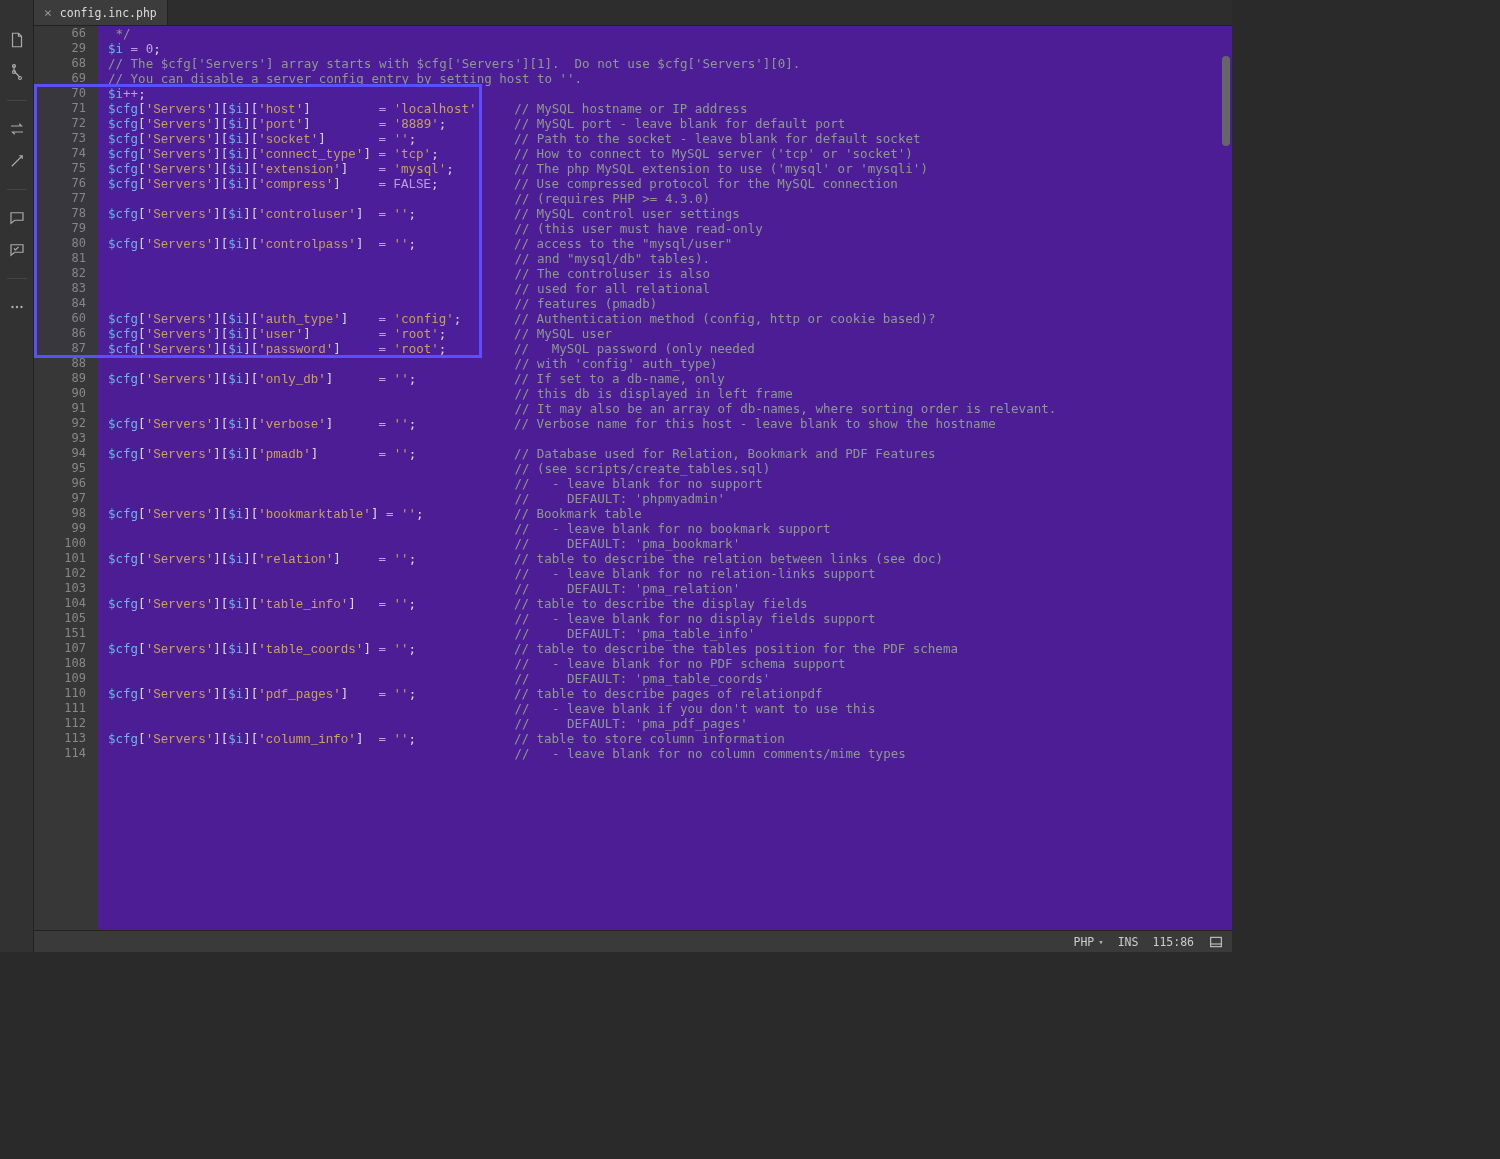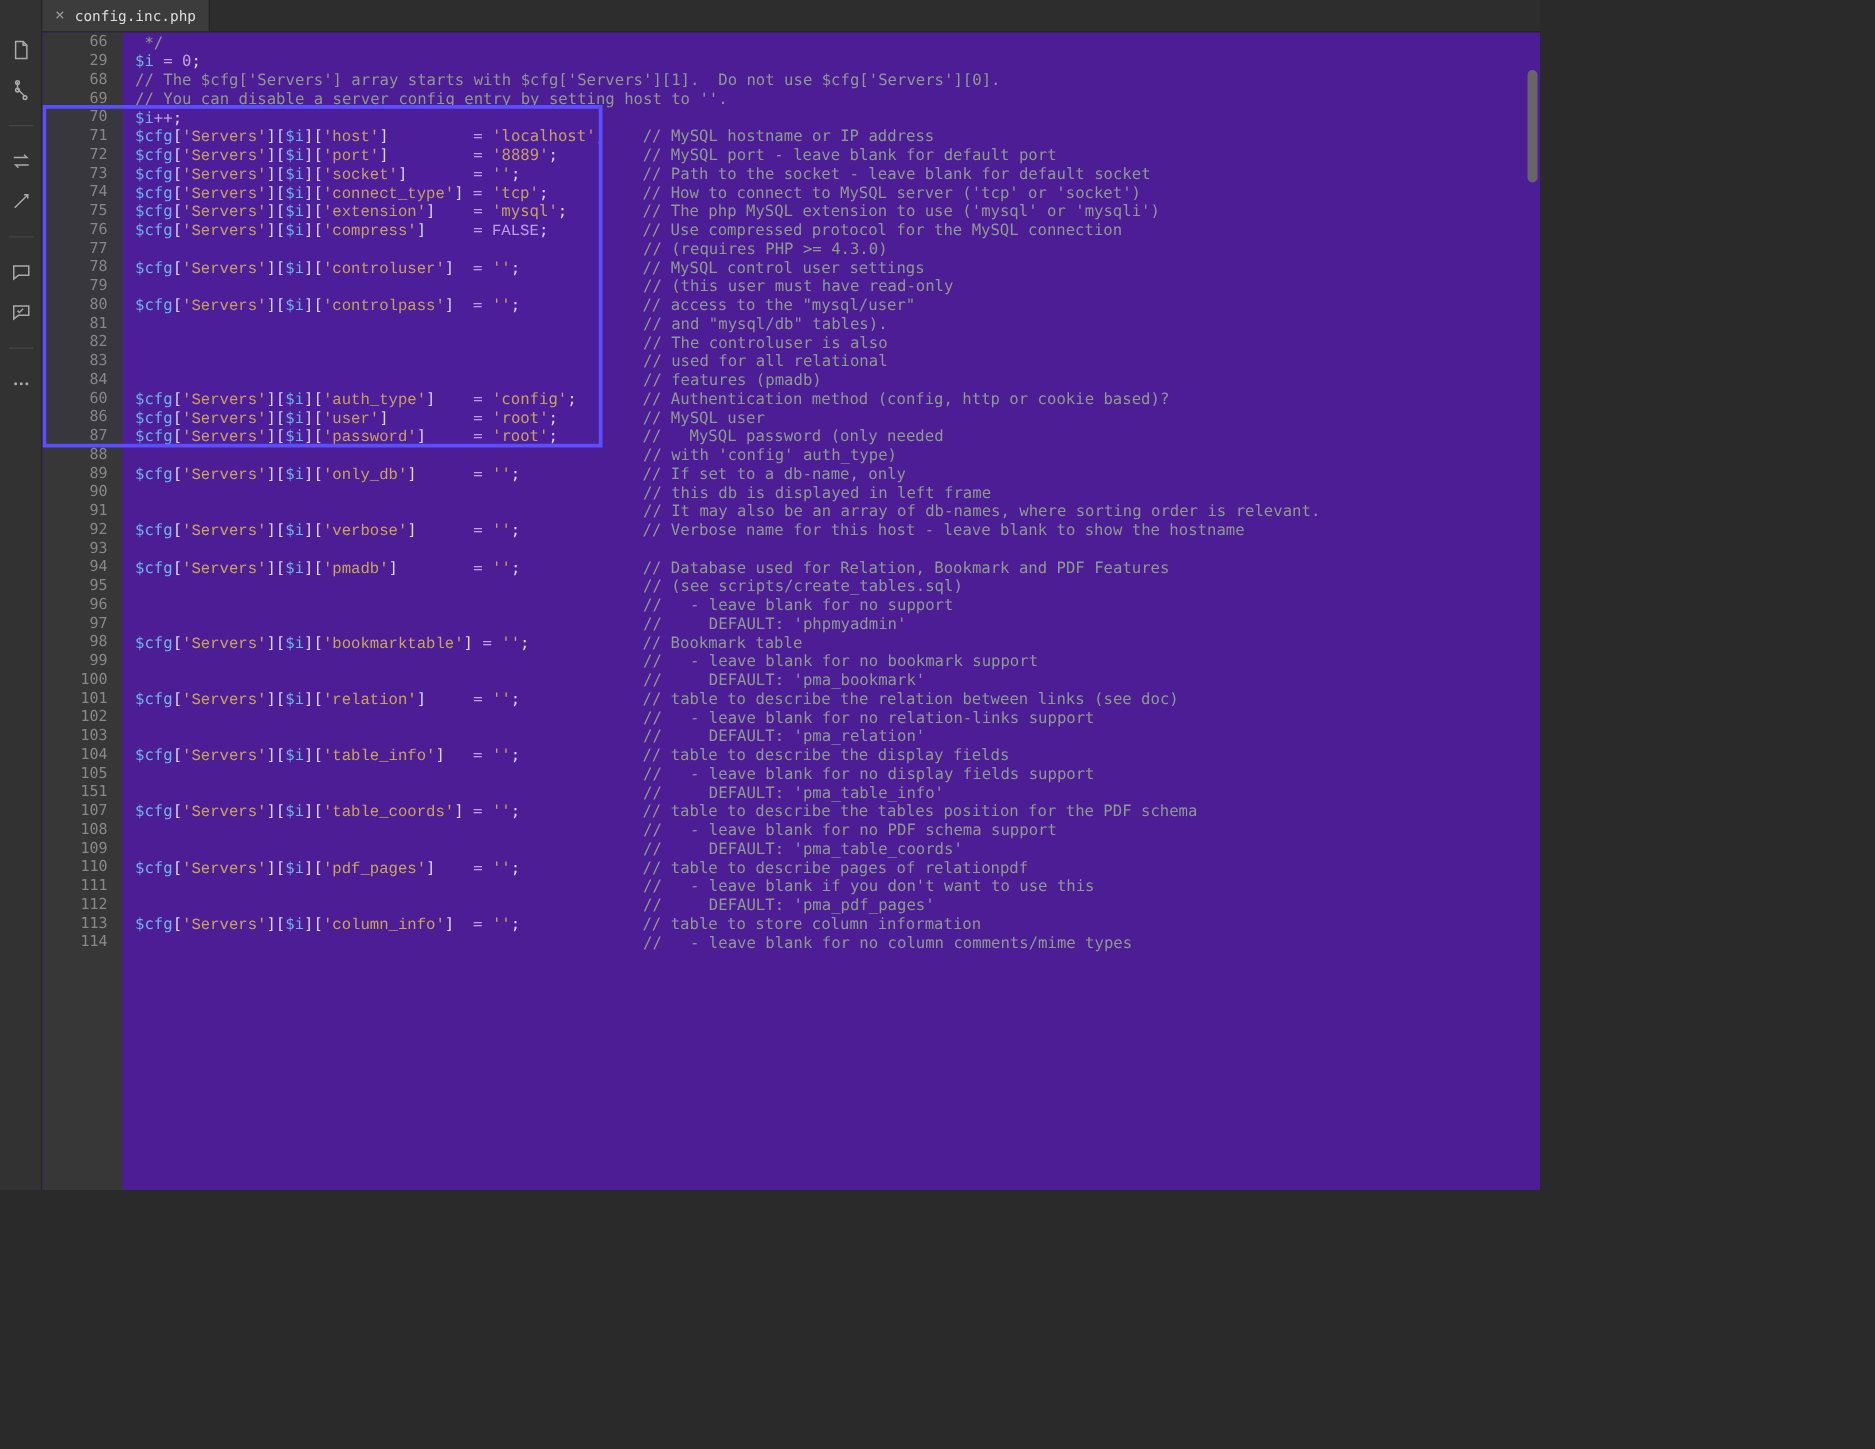--- a/index.html
+++ b/index.html
@@ -256,15 +256,29 @@
           <div class="line">111</div>
           <div class="line">112</div>
           <div class="line">113</div>
           <div class="line">114</div>
         </div>
       <div class="code" id="code"><div class="line"><span class="c-cmt"> */</span></div><div class="line"><span class="c-var">$i</span> <span class="c-op">=</span> <span class="c-num">0</span><span class="c-punct">;</span></div><div class="line"><span class="c-cmt">// The $cfg['Servers'] array starts with $cfg['Servers'][1].  Do not use $cfg['Servers'][0].</span></div><div class="line"><span class="c-cmt">// You can disable a server config entry by setting host to ''.</span></div><div class="line"><span class="c-var">$i</span><span class="c-op">++</span><span class="c-punct">;</span></div><div class="line"><span class="c-var">$cfg</span><span class="c-punct">[</span><span class="c-key">'Servers'</span><span class="c-punct">][</span><span class="c-var">$i</span><span class="c-punct">][</span><span class="c-key">'host'</span><span class="c-punct">]</span><span>         </span><span class="c-op">=</span> <span class="c-str">'localhost'</span><span class="c-punct">;</span><span>    </span><span class="c-cmt">// MySQL hostname or IP address</span></div><div class="line"><span class="c-var">$cfg</span><span class="c-punct">[</span><span class="c-key">'Servers'</span><span class="c-punct">][</span><span class="c-var">$i</span><span class="c-punct">][</span><span class="c-key">'port'</span><span class="c-punct">]</span><span>         </span><span class="c-op">=</span> <span class="c-str">'8889'</span><span class="c-punct">;</span><span>         </span><span class="c-cmt">// MySQL port - leave blank for default port</span></div><div class="line"><span class="c-var">$cfg</span><span class="c-punct">[</span><span class="c-key">'Servers'</span><span class="c-punct">][</span><span class="c-var">$i</span><span class="c-punct">][</span><span class="c-key">'socket'</span><span class="c-punct">]</span><span>       </span><span class="c-op">=</span> <span class="c-str">''</span><span class="c-punct">;</span><span>             </span><span class="c-cmt">// Path to the socket - leave blank for default socket</span></div><div class="line"><span class="c-var">$cfg</span><span class="c-punct">[</span><span class="c-key">'Servers'</span><span class="c-punct">][</span><span class="c-var">$i</span><span class="c-punct">][</span><span class="c-key">'connect_type'</span><span class="c-punct">]</span><span> </span><span class="c-op">=</span> <span class="c-str">'tcp'</span><span class="c-punct">;</span><span>          </span><span class="c-cmt">// How to connect to MySQL server ('tcp' or 'socket')</span></div><div class="line"><span class="c-var">$cfg</span><span class="c-punct">[</span><span class="c-key">'Servers'</span><span class="c-punct">][</span><span class="c-var">$i</span><span class="c-punct">][</span><span class="c-key">'extension'</span><span class="c-punct">]</span><span>    </span><span class="c-op">=</span> <span class="c-str">'mysql'</span><span class="c-punct">;</span><span>        </span><span class="c-cmt">// The php MySQL extension to use ('mysql' or 'mysqli')</span></div><div class="line"><span class="c-var">$cfg</span><span class="c-punct">[</span><span class="c-key">'Servers'</span><span class="c-punct">][</span><span class="c-var">$i</span><span class="c-punct">][</span><span class="c-key">'compress'</span><span class="c-punct">]</span><span>     </span><span class="c-op">=</span> <span class="c-kw">FALSE</span><span class="c-punct">;</span><span>          </span><span class="c-cmt">// Use compressed protocol for the MySQL connection</span></div><div class="line"><span>                                                      </span><span class="c-cmt">// (requires PHP &gt;= 4.3.0)</span></div><div class="line"><span class="c-var">$cfg</span><span class="c-punct">[</span><span class="c-key">'Servers'</span><span class="c-punct">][</span><span class="c-var">$i</span><span class="c-punct">][</span><span class="c-key">'controluser'</span><span class="c-punct">]</span><span>  </span><span class="c-op">=</span> <span class="c-str">''</span><span class="c-punct">;</span><span>             </span><span class="c-cmt">// MySQL control user settings</span></div><div class="line"><span>                                                      </span><span class="c-cmt">// (this user must have read-only</span></div><div class="line"><span class="c-var">$cfg</span><span class="c-punct">[</span><span class="c-key">'Servers'</span><span class="c-punct">][</span><span class="c-var">$i</span><span class="c-punct">][</span><span class="c-key">'controlpass'</span><span class="c-punct">]</span><span>  </span><span class="c-op">=</span> <span class="c-str">''</span><span class="c-punct">;</span><span>             </span><span class="c-cmt">// access to the "mysql/user"</span></div><div class="line"><span>                                                      </span><span class="c-cmt">// and "mysql/db" tables).</span></div><div class="line"><span>                                                      </span><span class="c-cmt">// The controluser is also</span></div><div class="line"><span>                                                      </span><span class="c-cmt">// used for all relational</span></div><div class="line"><span>                                                      </span><span class="c-cmt">// features (pmadb)</span></div><div class="line"><span class="c-var">$cfg</span><span class="c-punct">[</span><span class="c-key">'Servers'</span><span class="c-punct">][</span><span class="c-var">$i</span><span class="c-punct">][</span><span class="c-key">'auth_type'</span><span class="c-punct">]</span><span>    </span><span class="c-op">=</span> <span class="c-str">'config'</span><span class="c-punct">;</span><span>       </span><span class="c-cmt">// Authentication method (config, http or cookie based)?</span></div><div class="line"><span class="c-var">$cfg</span><span class="c-punct">[</span><span class="c-key">'Servers'</span><span class="c-punct">][</span><span class="c-var">$i</span><span class="c-punct">][</span><span class="c-key">'user'</span><span class="c-punct">]</span><span>         </span><span class="c-op">=</span> <span class="c-str">'root'</span><span class="c-punct">;</span><span>         </span><span class="c-cmt">// MySQL user</span></div><div class="line"><span class="c-var">$cfg</span><span class="c-punct">[</span><span class="c-key">'Servers'</span><span class="c-punct">][</span><span class="c-var">$i</span><span class="c-punct">][</span><span class="c-key">'password'</span><span class="c-punct">]</span><span>     </span><span class="c-op">=</span> <span class="c-str">'root'</span><span class="c-punct">;</span><span>         </span><span class="c-cmt">//   MySQL password (only needed</span></div><div class="line"><span>                                                      </span><span class="c-cmt">// with 'config' auth_type)</span></div><div class="line"><span class="c-var">$cfg</span><span class="c-punct">[</span><span class="c-key">'Servers'</span><span class="c-punct">][</span><span class="c-var">$i</span><span class="c-punct">][</span><span class="c-key">'only_db'</span><span class="c-punct">]</span><span>      </span><span class="c-op">=</span> <span class="c-str">''</span><span class="c-punct">;</span><span>             </span><span class="c-cmt">// If set to a db-name, only</span></div><div class="line"><span>                                                      </span><span class="c-cmt">// this db is displayed in left frame</span></div><div class="line"><span>                                                      </span><span class="c-cmt">// It may also be an array of db-names, where sorting order is relevant.</span></div><div class="line"><span class="c-var">$cfg</span><span class="c-punct">[</span><span class="c-key">'Servers'</span><span class="c-punct">][</span><span class="c-var">$i</span><span class="c-punct">][</span><span class="c-key">'verbose'</span><span class="c-punct">]</span><span>      </span><span class="c-op">=</span> <span class="c-str">''</span><span class="c-punct">;</span><span>             </span><span class="c-cmt">// Verbose name for this host - leave blank to show the hostname</span></div><div class="line">&nbsp;</div><div class="line"><span class="c-var">$cfg</span><span class="c-punct">[</span><span class="c-key">'Servers'</span><span class="c-punct">][</span><span class="c-var">$i</span><span class="c-punct">][</span><span class="c-key">'pmadb'</span><span class="c-punct">]</span><span>        </span><span class="c-op">=</span> <span class="c-str">''</span><span class="c-punct">;</span><span>             </span><span class="c-cmt">// Database used for Relation, Bookmark and PDF Features</span></div><div class="line"><span>                                                      </span><span class="c-cmt">// (see scripts/create_tables.sql)</span></div><div class="line"><span>                                                      </span><span class="c-cmt">//   - leave blank for no support</span></div><div class="line"><span>                                                      </span><span class="c-cmt">//     DEFAULT: 'phpmyadmin'</span></div><div class="line"><span class="c-var">$cfg</span><span class="c-punct">[</span><span class="c-key">'Servers'</span><span class="c-punct">][</span><span class="c-var">$i</span><span class="c-punct">][</span><span class="c-key">'bookmarktable'</span><span class="c-punct">]</span><span> </span><span class="c-op">=</span> <span class="c-str">''</span><span class="c-punct">;</span><span>            </span><span class="c-cmt">// Bookmark table</span></div><div class="line"><span>                                                      </span><span class="c-cmt">//   - leave blank for no bookmark support</span></div><div class="line"><span>                                                      </span><span class="c-cmt">//     DEFAULT: 'pma_bookmark'</span></div><div class="line"><span class="c-var">$cfg</span><span class="c-punct">[</span><span class="c-key">'Servers'</span><span class="c-punct">][</span><span class="c-var">$i</span><span class="c-punct">][</span><span class="c-key">'relation'</span><span class="c-punct">]</span><span>     </span><span class="c-op">=</span> <span class="c-str">''</span><span class="c-punct">;</span><span>             </span><span class="c-cmt">// table to describe the relation between links (see doc)</span></div><div class="line"><span>                                                      </span><span class="c-cmt">//   - leave blank for no relation-links support</span></div><div class="line"><span>                                                      </span><span class="c-cmt">//     DEFAULT: 'pma_relation'</span></div><div class="line"><span class="c-var">$cfg</span><span class="c-punct">[</span><span class="c-key">'Servers'</span><span class="c-punct">][</span><span class="c-var">$i</span><span class="c-punct">][</span><span class="c-key">'table_info'</span><span class="c-punct">]</span><span>   </span><span class="c-op">=</span> <span class="c-str">''</span><span class="c-punct">;</span><span>             </span><span class="c-cmt">// table to describe the display fields</span></div><div class="line"><span>                                                      </span><span class="c-cmt">//   - leave blank for no display fields support</span></div><div class="line"><span>                                                      </span><span class="c-cmt">//     DEFAULT: 'pma_table_info'</span></div><div class="line"><span class="c-var">$cfg</span><span class="c-punct">[</span><span class="c-key">'Servers'</span><span class="c-punct">][</span><span class="c-var">$i</span><span class="c-punct">][</span><span class="c-key">'table_coords'</span><span class="c-punct">]</span><span> </span><span class="c-op">=</span> <span class="c-str">''</span><span class="c-punct">;</span><span>             </span><span class="c-cmt">// table to describe the tables position for the PDF schema</span></div><div class="line"><span>                                                      </span><span class="c-cmt">//   - leave blank for no PDF schema support</span></div><div class="line"><span>                                                      </span><span class="c-cmt">//     DEFAULT: 'pma_table_coords'</span></div><div class="line"><span class="c-var">$cfg</span><span class="c-punct">[</span><span class="c-key">'Servers'</span><span class="c-punct">][</span><span class="c-var">$i</span><span class="c-punct">][</span><span class="c-key">'pdf_pages'</span><span class="c-punct">]</span><span>    </span><span class="c-op">=</span> <span class="c-str">''</span><span class="c-punct">;</span><span>             </span><span class="c-cmt">// table to describe pages of relationpdf</span></div><div class="line"><span>                                                      </span><span class="c-cmt">//   - leave blank if you don't want to use this</span></div><div class="line"><span>                                                      </span><span class="c-cmt">//     DEFAULT: 'pma_pdf_pages'</span></div><div class="line"><span class="c-var">$cfg</span><span class="c-punct">[</span><span class="c-key">'Servers'</span><span class="c-punct">][</span><span class="c-var">$i</span><span class="c-punct">][</span><span class="c-key">'column_info'</span><span class="c-punct">]</span><span>  </span><span class="c-op">=</span> <span class="c-str">''</span><span class="c-punct">;</span><span>             </span><span class="c-cmt">// table to store column information</span></div><div class="line"><span>                                                      </span><span class="c-cmt">//   - leave blank for no column comments/mime types</span></div></div>
       <div class="highlight-box" id="hlbox" style="top: 58px; left: 0px; width: 448px; height: 274px;"></div>
       <div class="scrollbar-v"></div>
     </div>
 
+    <div class="statusbar">
+      <div class="lang">
+        <span>PHP</span>
+        <span class="chev">▾</span>
+      </div>
+      <span>INS</span>
+      <span>115:86</span>
+      <div class="ed-icon">
+        <svg viewBox="0 0 24 24" width="16" height="16" fill="none" stroke="#ccc" stroke-width="1.6">
+            <rect x="4" y="5" width="16" height="14"></rect>
+            <path d="M4 15h16"></path>
+          </svg>
+      </div>
+    </div>
   </div>
 
 </div>
 
 </body></html>

